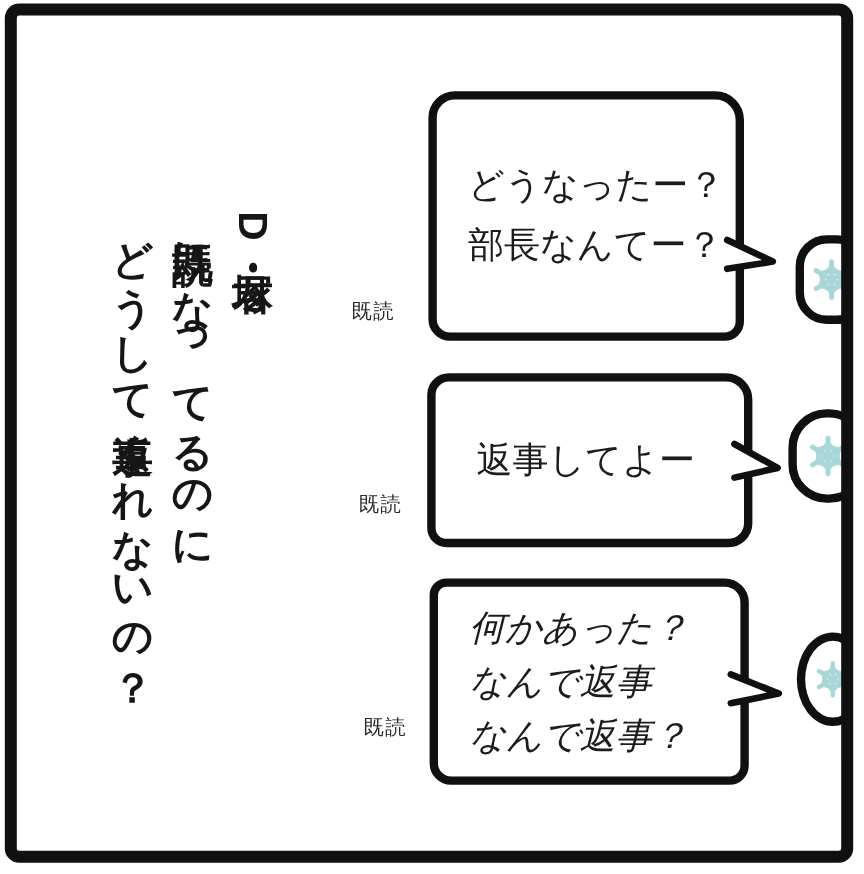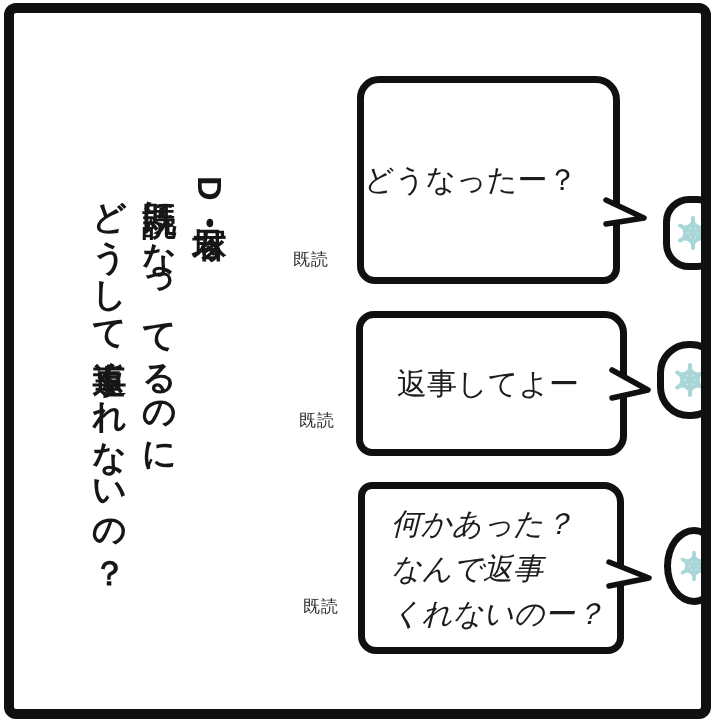--- a/index.html
+++ b/index.html
@@ -33,21 +33,21 @@
     line-height:50px;letter-spacing:1px;z-index:2;
   }
   .monologue .mline{display:block;}
 
   .bubble{
     position:absolute;background:#fff;border:7px solid var(--ink);
     display:flex;flex-direction:column;justify-content:center;
     font-size:30px;color:#1c1c1c;z-index:2;
   }
   .bubble .bline{display:block;white-space:nowrap;}
-  .bubble-1{left:357px;top:76px;width:263px;height:208px;border-radius:22px 24px 16px 18px;line-height:50px;}
+  .bubble-1{left:357px;top:76px;width:263px;height:208px;border-radius:22px 24px 16px 18px;padding-left:26px;line-height:50px;}
   .bubble-2{left:356px;top:311px;width:271px;height:145px;border-radius:18px 22px 20px 16px;padding-left:34px;line-height:46px;}
   .bubble-3{left:358px;top:482px;width:266px;height:172px;border-radius:14px 20px 16px 18px;padding-left:26px;line-height:45px;font-style:italic;}
 
   .tail{position:absolute;z-index:3;overflow:visible;}
   .tail path{fill:#fff;stroke:var(--ink);stroke-width:5.5;stroke-linejoin:round;stroke-linecap:round;}
   .tail-1{left:602px;top:200px;}
   .tail-2{left:608px;top:368px;}
   .tail-3{left:605px;top:558px;}
 
   .avatar{
@@ -73,38 +73,39 @@
   <div class="frame"></div>
 
   <div class="monologue">
     <span class="mline">D塚君・・・</span>
     <span class="mline">既読になってるのに</span>
     <span class="mline">どうして返事くれないの？</span>
   </div>
 
   <div class="bubble bubble-1">
     <span class="bline">どうなったー？</span>
+    <span class="bline">部長なんてー？</span>
   </div>
   <svg class="tail tail-1" width="48" height="30">
       <path d="M4,0 L42,18 L4,24"></path>
     </svg>
   <span class="kidoku kidoku-1">既読</span>
 
   <div class="bubble bubble-2">
     <span class="bline">返事してよー</span>
   </div>
   <svg class="tail tail-2" width="48" height="34">
       <path d="M4,2 L40,22 L4,30"></path>
     </svg>
   <span class="kidoku kidoku-2">既読</span>
 
   <div class="bubble bubble-3">
     <span class="bline">何かあった？</span>
     <span class="bline">なんで返事</span>
-    <span class="bline">くれないのー？</span>
+    <span class="bline">なんで返事？</span>
   </div>
   <svg class="tail tail-3" width="48" height="32">
       <path d="M4,4 L44,20 L4,28"></path>
     </svg>
   <span class="kidoku kidoku-3">既読</span>
 
   <div class="content-clip">
     <div class="avatar avatar-1">
       <svg class="flake" viewBox="0 0 24 24">
         <defs>

